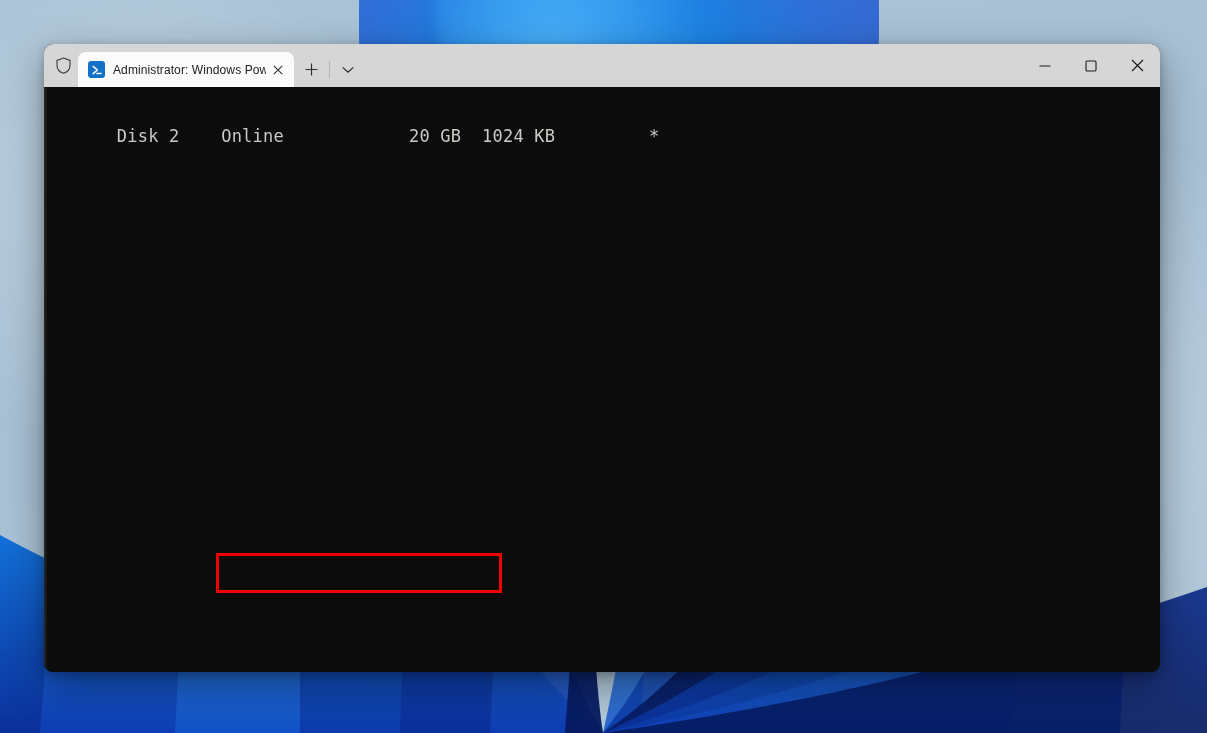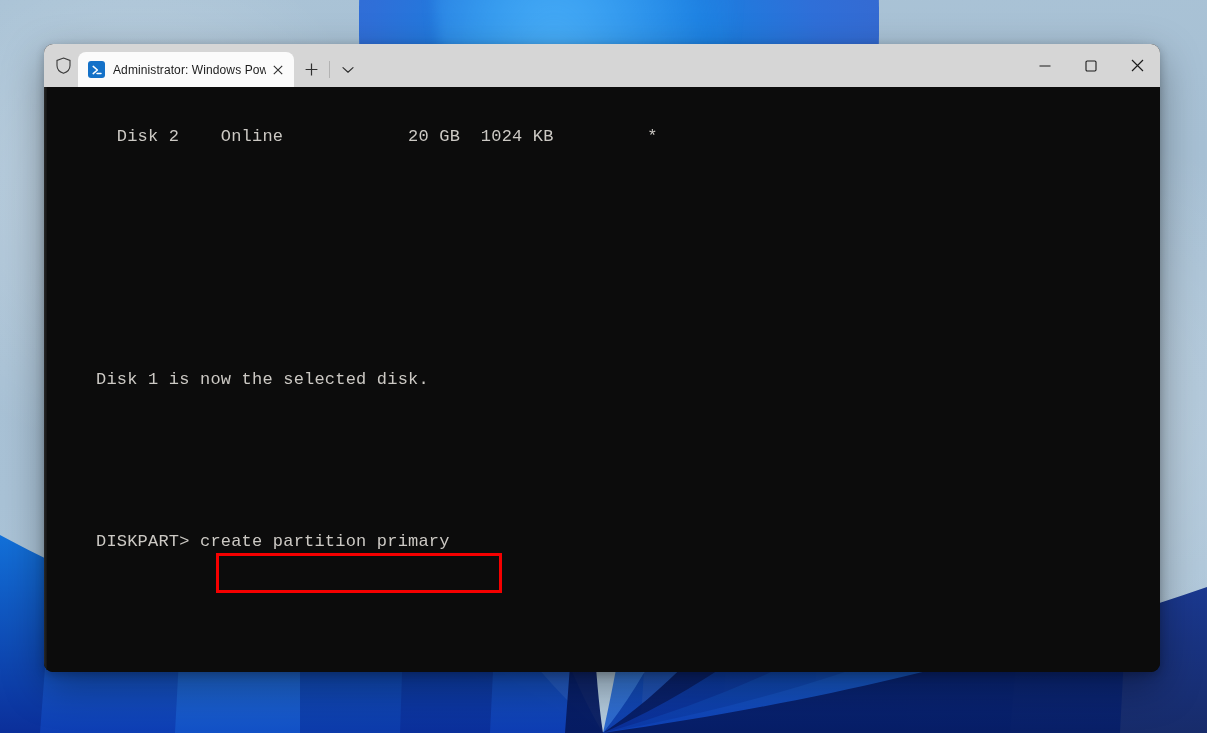--- a/index.html
+++ b/index.html
@@ -171,21 +171,21 @@
     left: 52px;
     top: -18px;
     right: 8px;
     font-family: "DejaVu Sans Mono", "Liberation Mono", monospace;
     font-size: 17px;
     line-height: 27px;
     color: #ccc9c4;
     white-space: pre;
     letter-spacing: 0.2px;
   }
-  .tline { height: 27px; font-family: Liberation Mono, monospace; }
+  .tline { height: 27px; }
 
   
   #highlight-box {
     position: absolute;
     left: 172px;
     top: 466px;
     width: 286px;
     height: 40px;
     border: 3px solid #f50000;
     box-sizing: border-box;
@@ -304,23 +304,21 @@
       </div>
     </div>
 
     <div id="terminal-body">
       <div id="term-left-edge"></div>
 
       <div id="term-lines">
         <div class="tline">  Disk 2    Online            20 GB  1024 KB         *</div>
         <div class="tline"></div>
         <div class="tline"></div>
-        <div class="tline">Disk 1 is now the selected disk.</div>
         <div class="tline"></div>
-        <div class="tline">DISKPART&gt; create partition primary</div>
         
         
         
         
         
         
         
         
         
         

